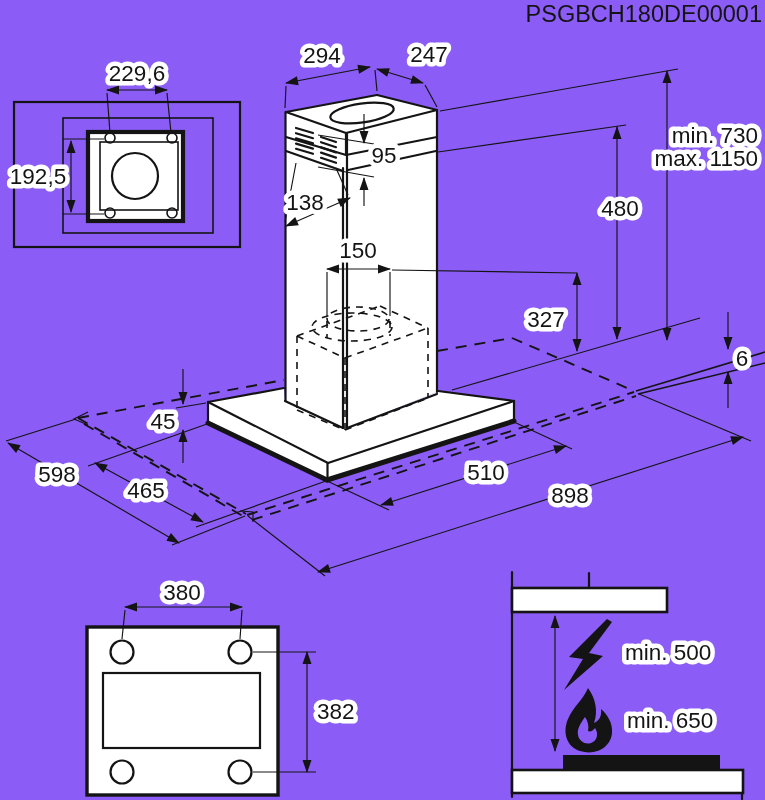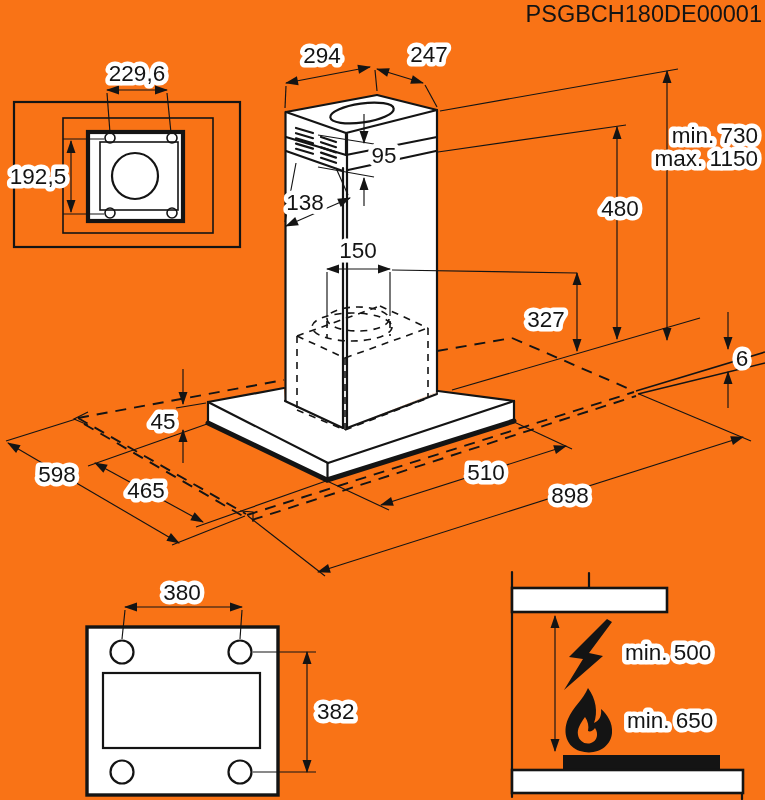--- a/index.html
+++ b/index.html
@@ -1,16 +1,16 @@
 <!DOCTYPE html>
 <html><head>
 <meta charset="utf-8">
 <style>
   html,body{margin:0;padding:0;background:#fff;}
-  .page{width:765px;height:800px;position:relative;background:#f97316;font-family:"Liberation Sans",sans-serif;}
+  .page{width:765px;height:800px;position:relative;background:#8b5cf6;font-family:"Liberation Sans",sans-serif;}
   svg{display:block}
   .dim{font-family:"Liberation Sans",sans-serif;font-size:22.5px;fill:#141414;
        paint-order:stroke;stroke:#ffffff;stroke-width:9px;stroke-linejoin:round;}
   .ttl{font-family:"Liberation Sans",sans-serif;font-size:23.5px;fill:#141414;}
   .s{stroke:#141414;stroke-width:2.2;fill:none;stroke-linecap:round;}
   .s15{stroke:#141414;stroke-width:1.6;fill:none;}
   .t{stroke:#141414;stroke-width:5;fill:none;stroke-linecap:round;}
   .x{stroke:#141414;stroke-width:1.15;fill:none;}
   .d1{stroke:#141414;stroke-width:1.9;fill:none;stroke-dasharray:11 8;}
   .d2{stroke:#141414;stroke-width:1.6;fill:none;stroke-dasharray:7 6;}

